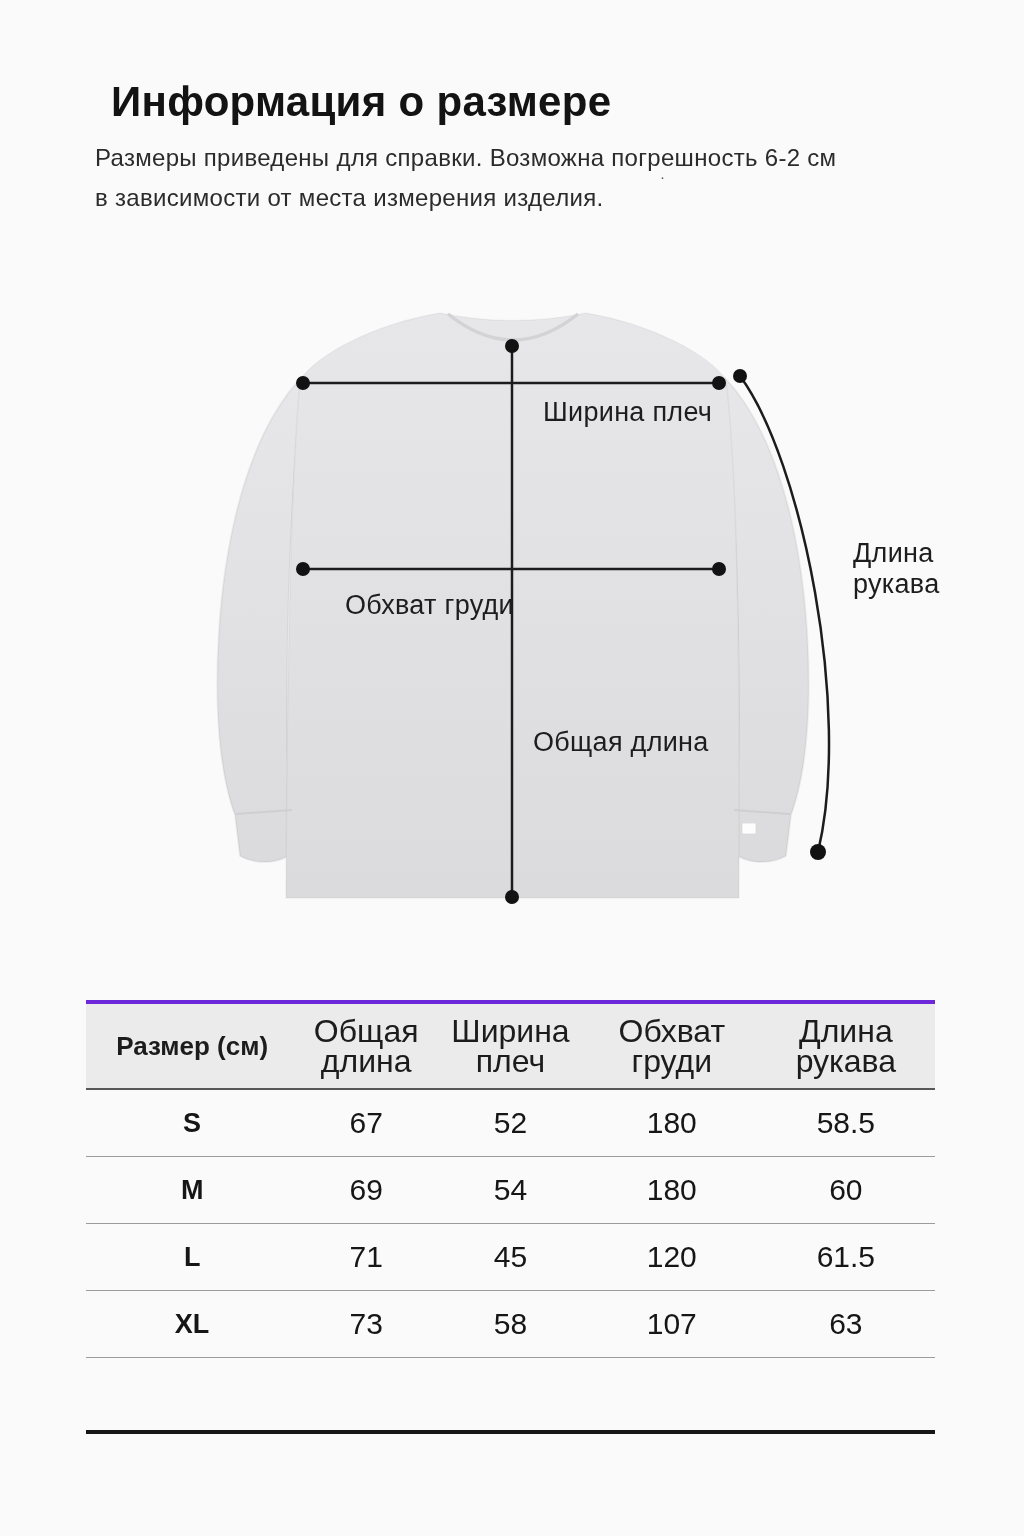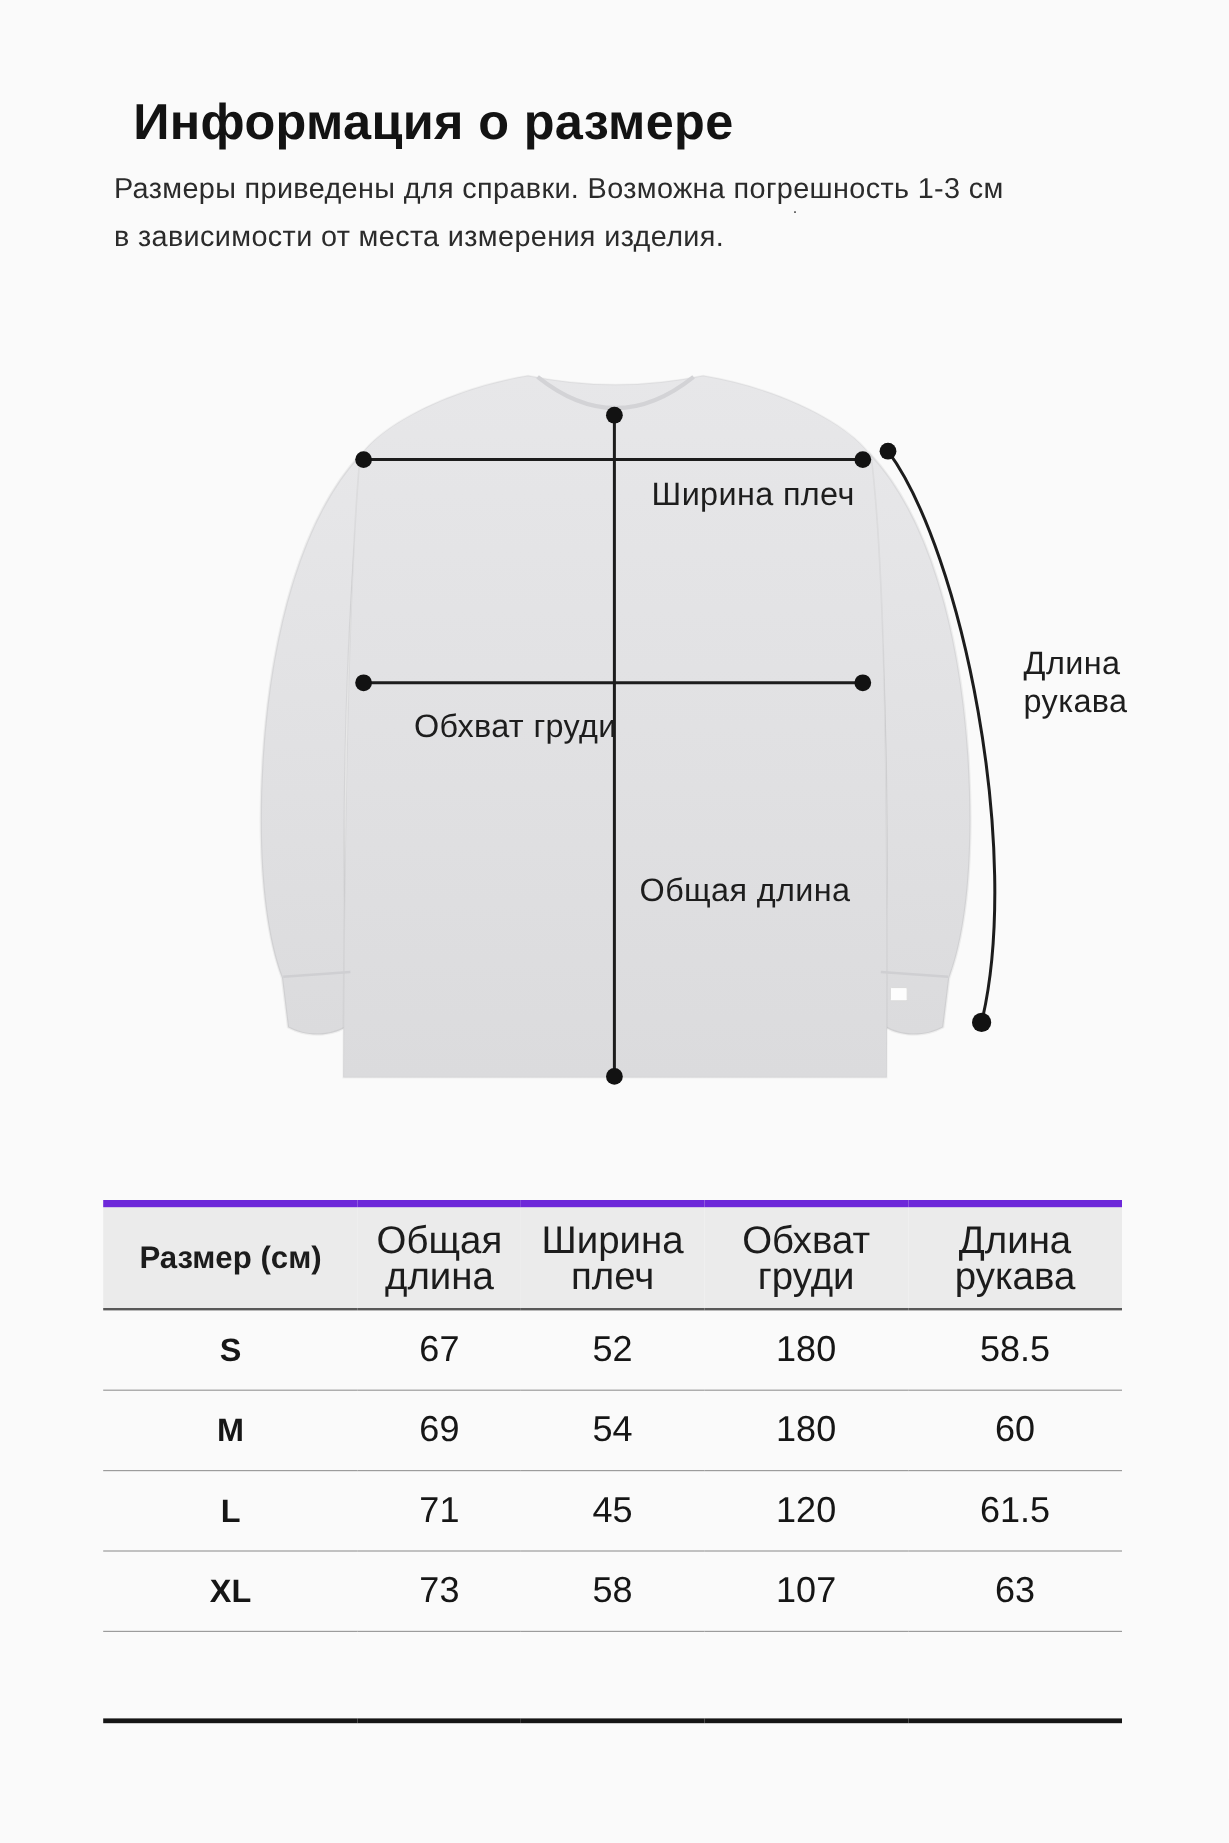--- a/index.html
+++ b/index.html
@@ -63,21 +63,21 @@
   .measure-dot { fill: #121212; }
   .table-wrap {
     position: absolute;
     left: 86px;
     top: 1000px;
     width: 849px;
   }
   table.size-table {
     width: 100%;
     border-collapse: collapse;
-    border-top: 6px solid #6d28d9;
+    border-top: 4px solid #6d28d9;
   }
   .size-table thead tr { background: #ebebeb; }
   .size-table th {
     font-weight: 400;
     font-size: 32px;
     line-height: 30px;
     padding: 12px 4px;
     color: #1c1c1c;
     text-align: center;
     vertical-align: middle;
@@ -104,21 +104,21 @@
   }
 </style>
 </head>
 <body>
 
 <div class="page">
 
   <h1 class="page-title">Информация о размере</h1>
 
   <p class="page-subtitle">
-    <span class="subtitle-line">Размеры приведены для справки. Возможна погрешность 1-3 см</span>
+    <span class="subtitle-line">Размеры приведены для справки. Возможна погрешность 6-2 см</span>
     <span class="subtitle-line">в зависимости от места измерения изделия.</span>
   </p>
   <span class="stray-mark">·</span>
 
   <svg class="diagram-svg" viewBox="0 0 1024 680">
     <defs>
       <linearGradient id="garmentShade" x1="0" y1="0" x2="0" y2="1">
         <stop offset="0" stop-color="#e7e7e9"></stop>
         <stop offset="1" stop-color="#dbdbdd"></stop>
       </linearGradient>

